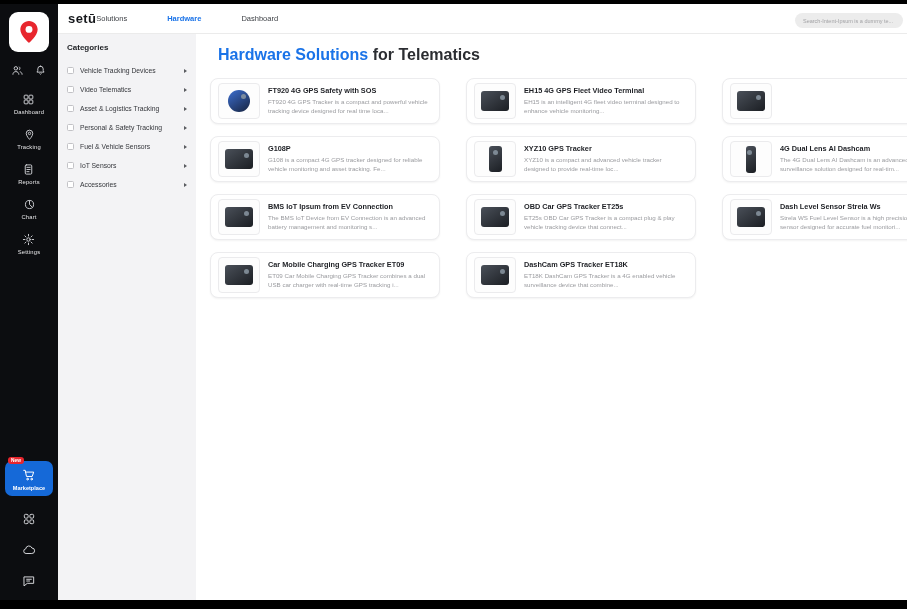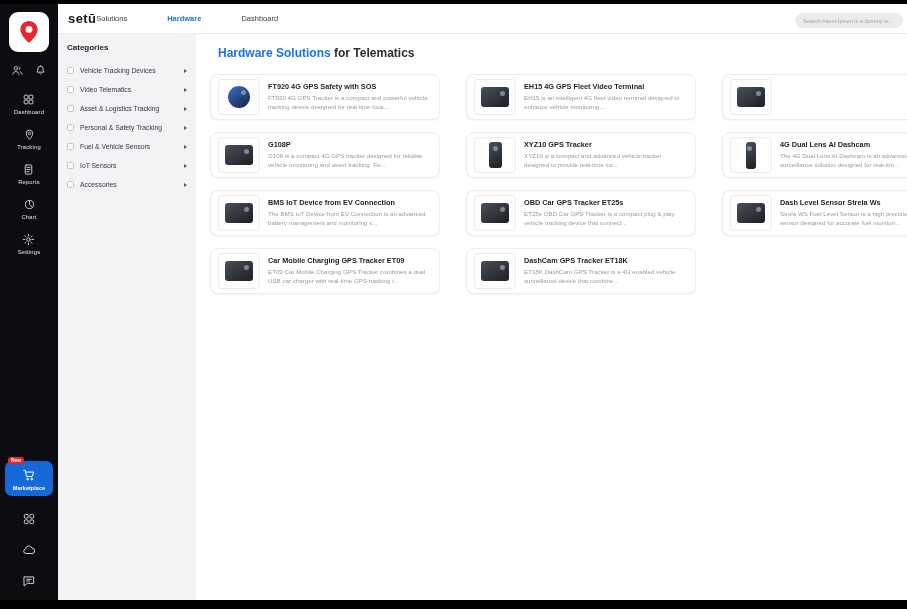--- a/index.html
+++ b/index.html
@@ -41,21 +41,21 @@
   
   .categories { width:138px; background:#f3f3f5; padding:9px 9px 0 9px; flex-shrink:0; }
   .cat-title { font-size:8px; font-weight:bold; color:#1c1e22; margin-bottom:9px; }
   .cat-row { display:flex; align-items:center; height:19px; cursor:pointer; }
   .cbox { width:7px; height:7px; border:1px solid #c2c2c6; background:#fff; border-radius:1.5px; flex-shrink:0; }
   .clabel { font-size:6.8px; color:#34363b; margin-left:6px; }
   .arrow { margin-left:auto; width:0; height:0; border-left:3.5px solid #5a5c60; border-top:2.6px solid transparent; border-bottom:2.6px solid transparent; }
 
   
   .main { flex:1; background:#fff; padding:12px 0 0 14px; overflow:hidden; position:relative; }
-  .page-title { font-size:12px; margin-bottom:4px;padding-left:8px; }
+  .page-title { font-size:16px; margin-bottom:4px;padding-left:8px; }
   .page-title .hl { color:#1a73e8; font-weight:bold; }
   .page-title .rest { color:#2b2d31; font-weight:600; }
   .cards { display:grid; grid-template-columns:repeat(3,230px); column-gap:26px; row-gap:12px; margin-top:14px; width:742px; }
   .card { height:46px; background:#fff; border:1px solid #ececee; border-radius:8px; box-shadow:0 1px 2px rgba(0,0,0,0.05); display:flex; align-items:center; gap:8px; padding:4px 7px; cursor:pointer; }
   .card.elevated { box-shadow:0 5px 14px rgba(0,0,0,0.18); border-color:#f2f2f4; }
   .thumb { width:42px; height:36px; border:1px solid #ebebed; border-radius:4px; background:#fdfdfd; display:flex; align-items:center; justify-content:center; flex-shrink:0; }
   .device { width:28px; height:20px; border-radius:3px; background:linear-gradient(145deg,#4a5059,#1b1e23); position:relative; }
   .device::after { content:""; position:absolute; right:4px; top:4px; width:5px; height:5px; border-radius:50%; background:#8a96a2; opacity:0.85; }
   .card:nth-child(1) .device { width:22px; height:22px; border-radius:50%; background:linear-gradient(145deg,#3d6fd0,#16233f); }
   .card:nth-child(5) .device { width:13px; height:26px; }
@@ -305,21 +305,21 @@
                 <div class="ctitle">4G Dual Lens AI Dashcam</div>
                 <div class="cdesc">The 4G Dual Lens AI Dashcam is an advanced vehicle surveillance solution designed for real-tim...</div>
               </div>
             </div>
 
             <div class="card">
               <div class="thumb">
                   <div class="device"></div>
                 </div>
               <div class="cinfo">
-                <div class="ctitle">BMS IoT Device from EV Connection</div>
+                <div class="ctitle">BMS IoT Ipsum from EV Connection</div>
                 <div class="cdesc">The BMS IoT Device from EV Connection is an advanced battery management and monitoring s...</div>
               </div>
             </div>
 
             <div class="card">
               <div class="thumb">
                   <div class="device"></div>
                 </div>
               <div class="cinfo">
                 <div class="ctitle">OBD Car GPS Tracker ET25s</div>

